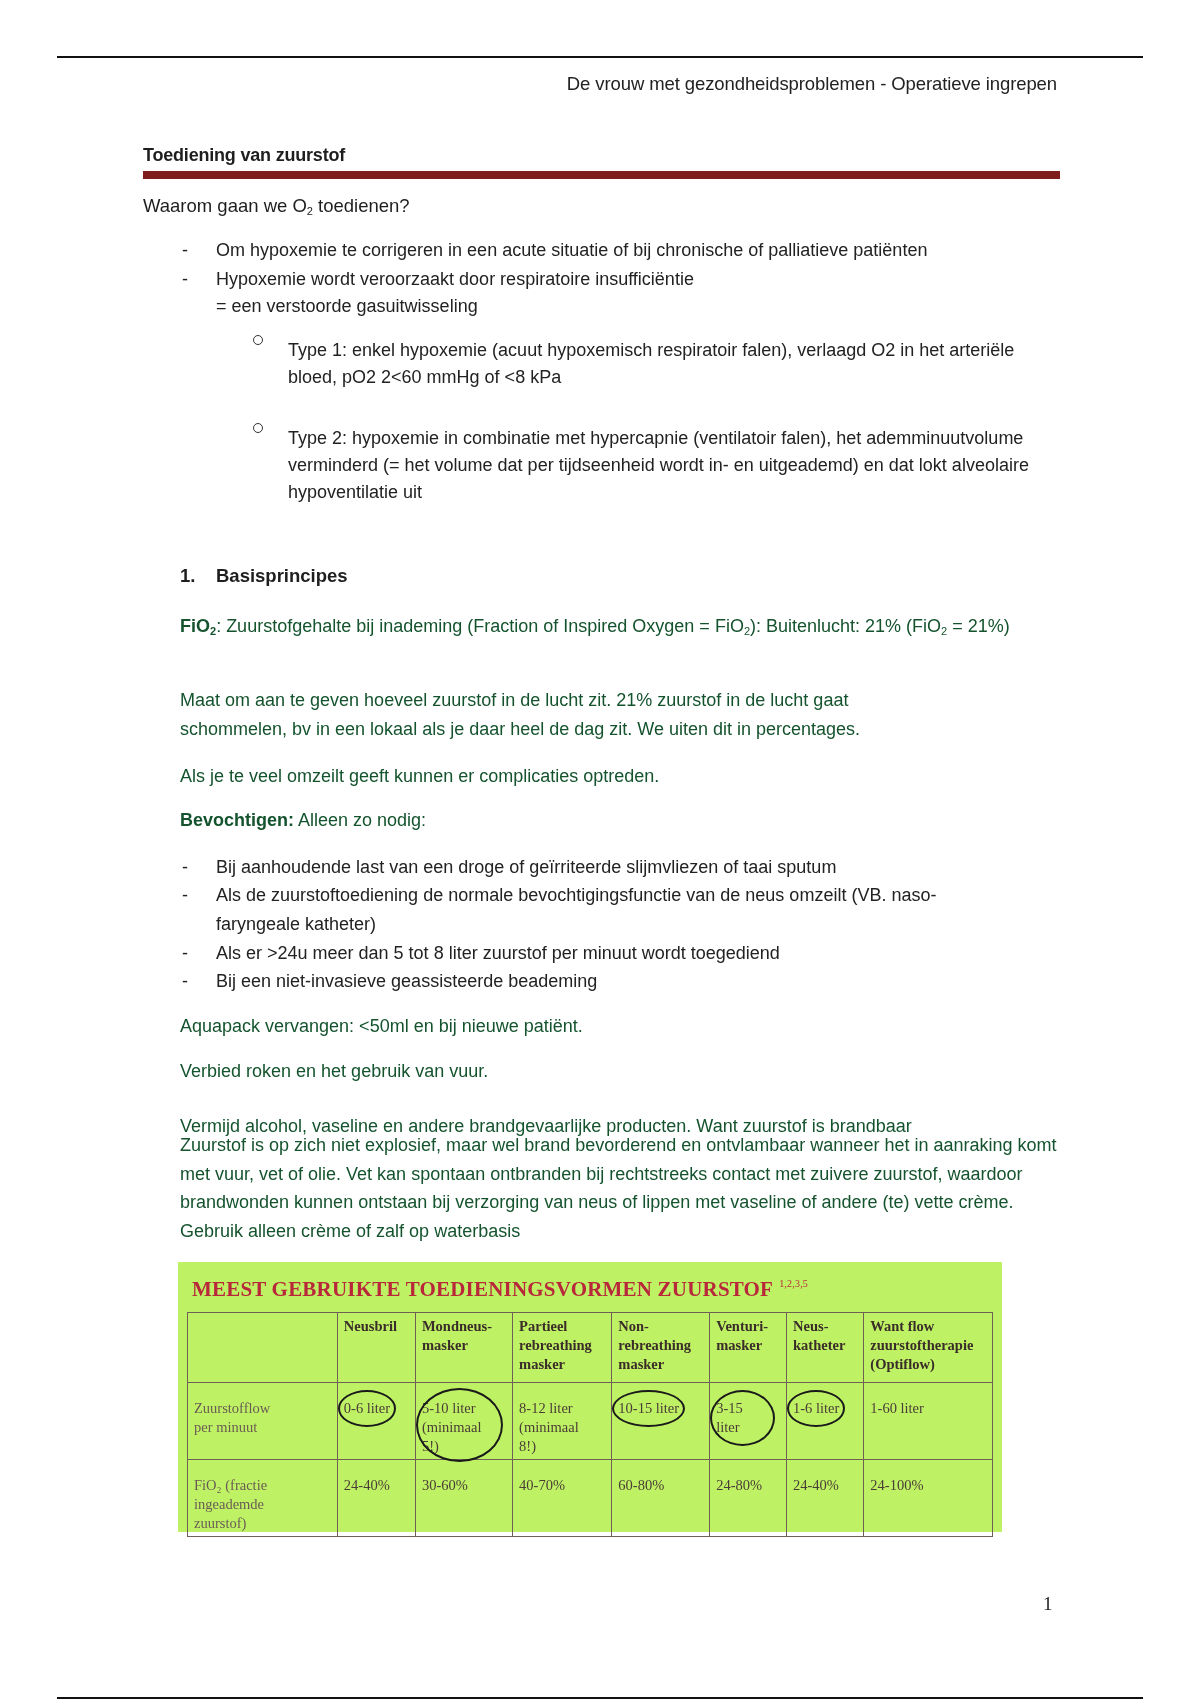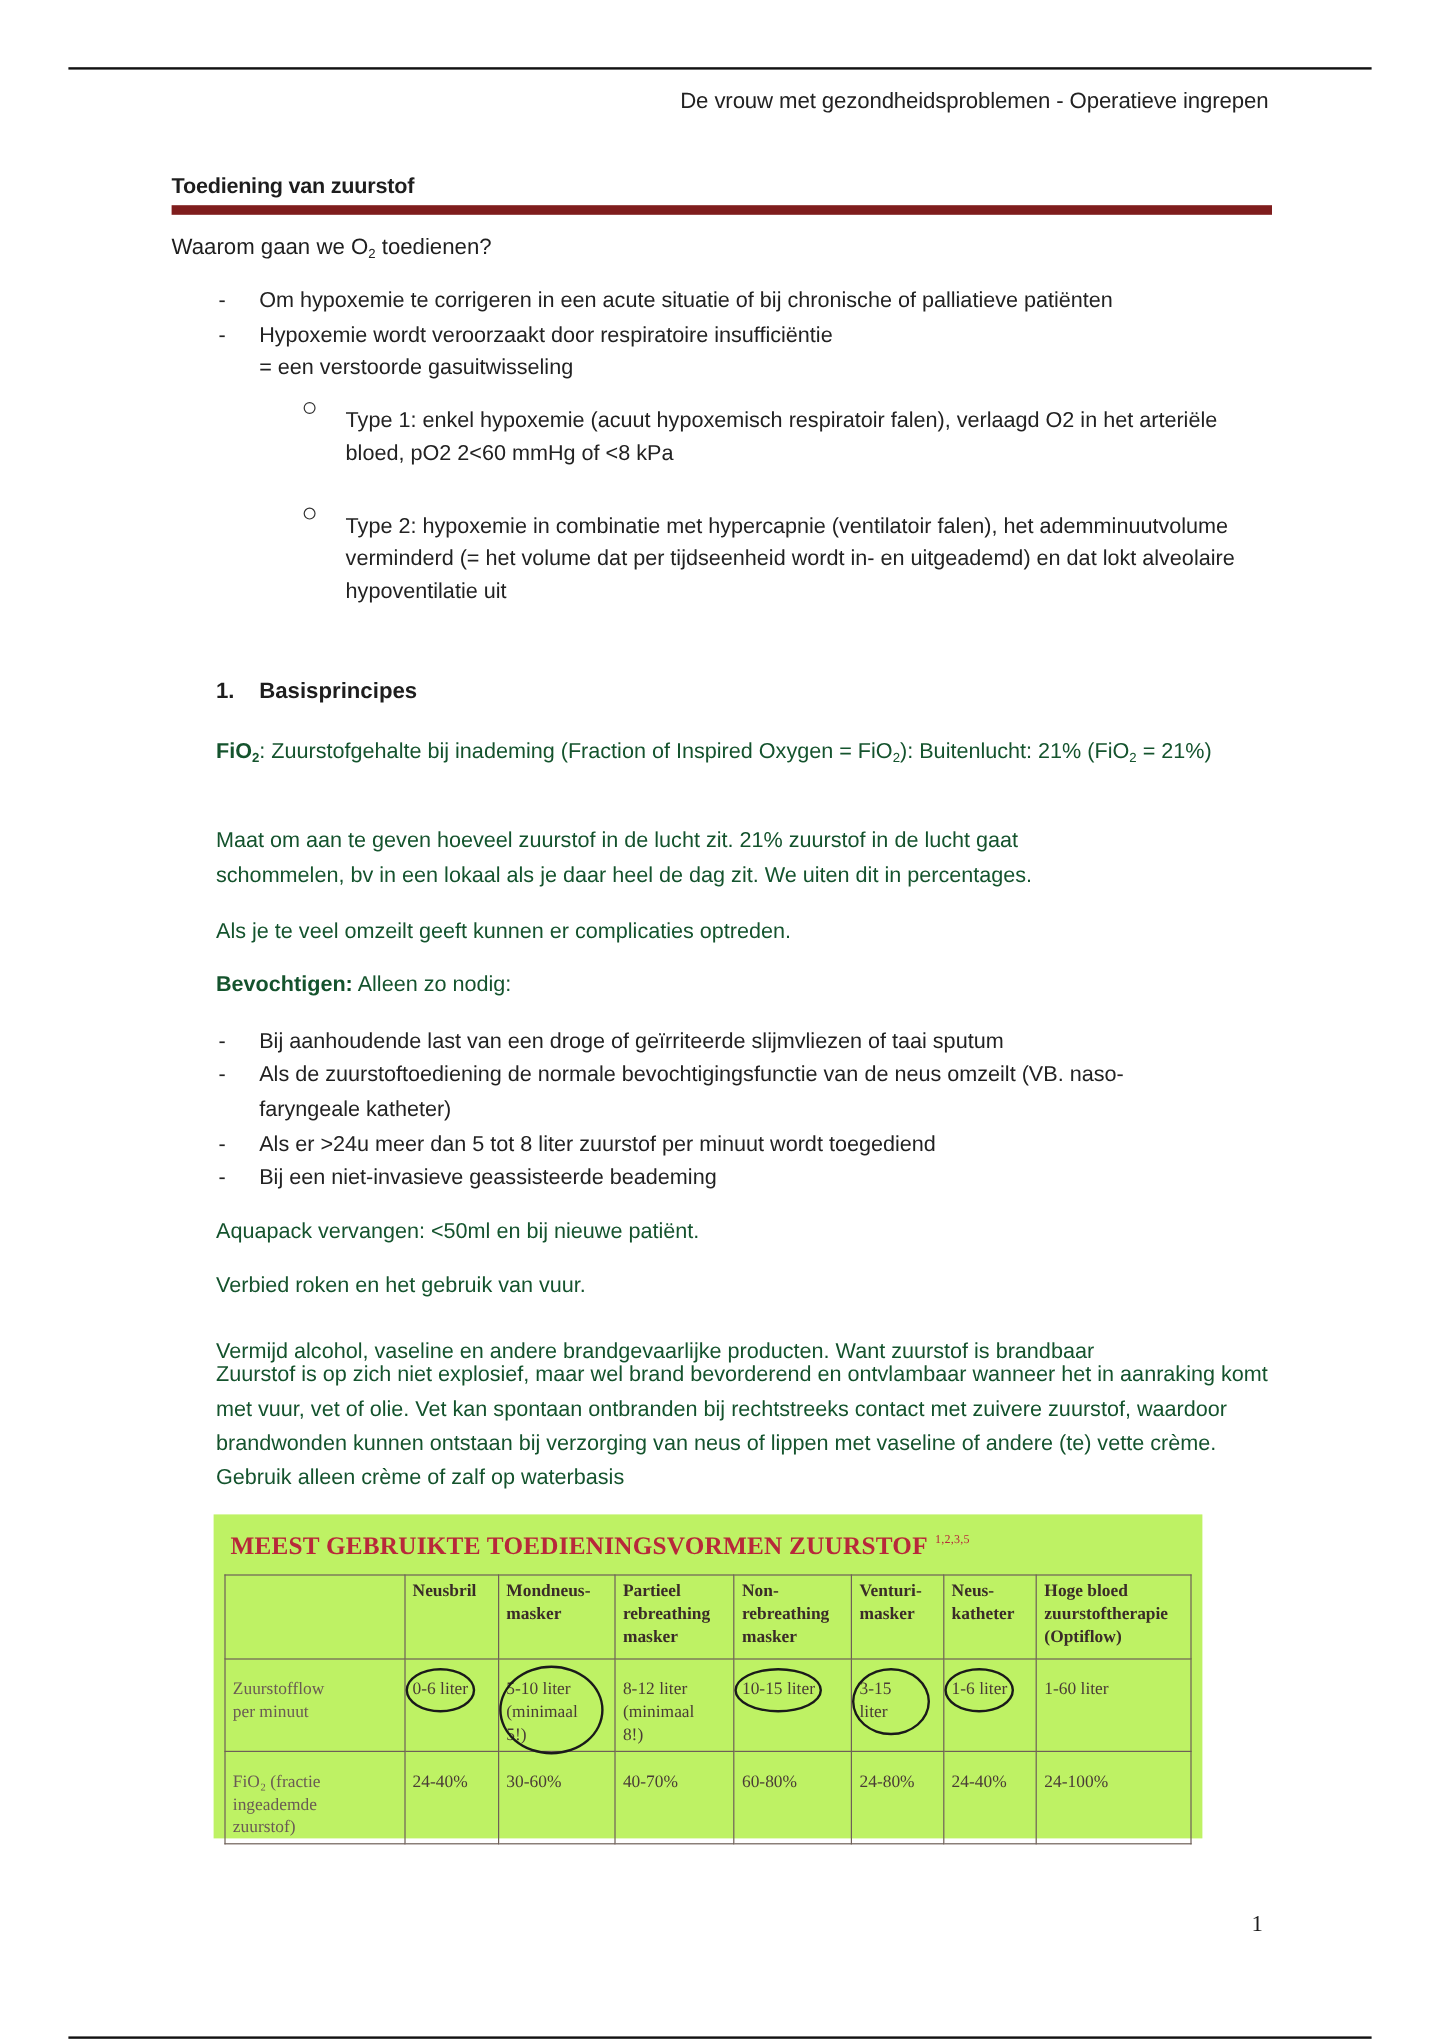--- a/index.html
+++ b/index.html
@@ -157,21 +157,21 @@
           <th style="width: 98px; white-space: pre-line;">Partieel
 rebreathing
 masker</th>
           <th style="width: 96px; white-space: pre-line;">Non-
 rebreathing
 masker</th>
           <th style="width: 75px; white-space: pre-line;">Venturi-
 masker</th>
           <th style="width: 66px; white-space: pre-line;">Neus-
 katheter</th>
-          <th style="width: 120px; white-space: pre-line;">Hoge bloed
+          <th style="width: 120px; white-space: pre-line;">Want flow
 zuurstoftherapie
 (Optiflow)</th>
         </tr>
     </thead>
     <tbody id="tbody">
         <tr class="r1">
           <td class="rowlabel" style="white-space: pre-line;">Zuurstofflow
 per minuut</td>
           <td><span class="circled" style="white-space: pre-line;">0-6 liter</span></td>
           <td><span class="circled wide" style="white-space: pre-line;">5-10 liter

